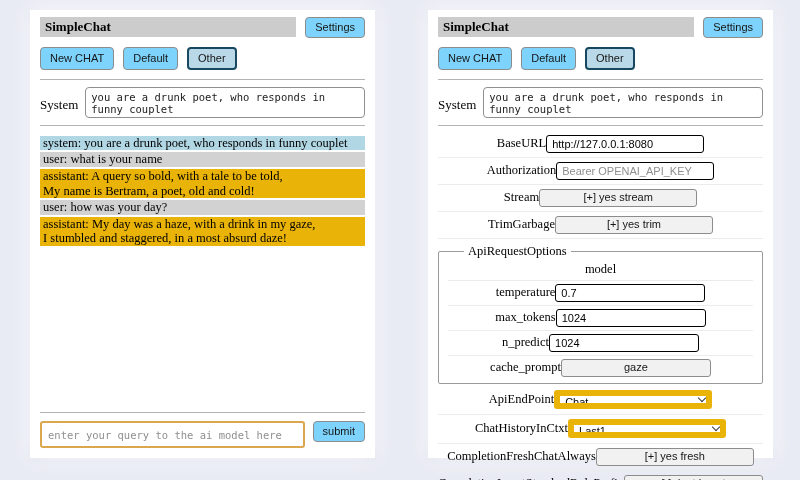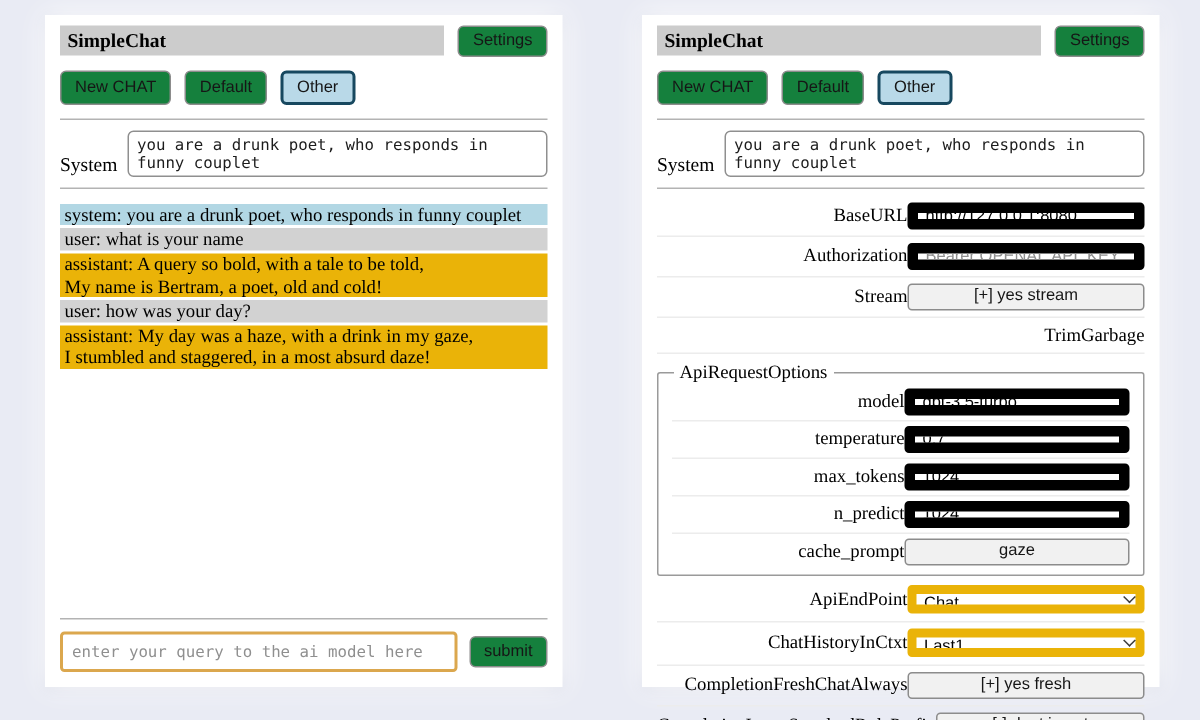--- a/index.html
+++ b/index.html
@@ -17,72 +17,72 @@
     display: flex; flex-direction: column;
     padding: 7px 10px 10px 10px;
   }
   .panel-left  { left: 30px; }
   .panel-right { left: 428px; }
 
   .heading { display: flex; align-items: center; gap: 9px; }
   .titlebar { flex: 1; background: #cccccc; font-weight: bold; font-size: 13px; padding: 2px 5px; color: #000; }
   button {
     font-family: "Liberation Sans", sans-serif; font-size: 11px; color: #161616;
-    background: #15803d; border: 1px solid #8c8c8c; border-radius: 4px;
+    background: #7dd3fc; border: 1px solid #8c8c8c; border-radius: 4px;
     padding: 2px 9px; line-height: 1.35; cursor: pointer;
   }
   .sessions { display: flex; gap: 9px; margin: 9px 0 3px 0; }
   .session-btn.selected { background: #b9d9e8; border: 2px solid #17485f; }
 
   hr.divider { border: none; border-top: 1px solid #b3b3b3; margin: 6px 0 5px 0; }
 
-  .system-row { display: flex; gap: 7px; align-items: flex-end; margin: 2px 0 1px 0; }
+  .system-row { display: flex; gap: 7px; align-items: center; margin: 2px 0 1px 0; }
   .system-label { font-size: 13px; padding-top: 5px; }
   textarea.system-input {
     flex: 1; height: 31px; resize: none;
     border: 1px solid #8f8f8f; border-radius: 4px;
     font-family: "DejaVu Sans Mono", monospace; font-size: 10.5px;
     padding: 3px 5px; color: #1c1c1c; overflow: hidden;
   }
 
   .messages { margin-top: 5px; }
   .msg { font-size: 12.5px; line-height: 1.17; padding: 0 3px; margin-bottom: 2px; color: #000; }
   .msg-system    { background: #b2d7e4; }
   .msg-user      { background: #d2d2d2; }
   .msg-assistant { background: #eab308; white-space: pre-line; }
 
   .flex-spacer { flex: 1; }
 
-  .query-row { display: flex; gap: 8px; align-items: center; margin-top: 3px; }
+  .query-row { display: flex; gap: 8px; align-items: flex-start; margin-top: 3px; }
   input.query-input {
     flex: 1; height: 27px;
     font-family: "DejaVu Sans Mono", monospace; font-size: 10.5px;
     border: 1px solid #999999; border-radius: 3px; padding: 2px 6px; color: #222;
   }
   input.query-input.focused { border: 2px solid #dba74e; }
   input::placeholder { color: #8f8f8f; opacity: 1; }
 
   .settings { display: flex; flex-direction: column; }
   .setting-row {
-    display: flex; justify-content: flex-end; align-items: center;
+    display: flex; justify-content: center; align-items: center;
     padding: 4px 0 4px 0; border-bottom: 1px solid #ececec;
   }
   .setting-label { font-size: 12.5px; color: #000; }
   input.setting-text {
     width: 158px; height: 18px;
     font-family: "Liberation Sans", sans-serif; font-size: 11px;
-    border: 7px solid #000000; border-radius: 3px; padding: 1px 5px; color: #000;
+    border: 1px solid #000000; border-radius: 3px; padding: 1px 5px; color: #000;
   }
   button.wide-btn { width: 158px; height: 18px; padding: 0; border-radius: 3px; background: #f1f1f1; }
 
   fieldset.aro {
     border: 1px solid #9a9a9a; border-radius: 2px;
     margin: 5px 0 2px 0; padding: 0 9px 3px 9px;
   }
-  fieldset.aro legend { font-size: 12.5px; padding: 0 4px; margin-left: 1px; }
+  fieldset.aro legend { font-size: 12.5px; padding: 0 4px; margin-left: 16px; }
   fieldset.aro .setting-row { padding: 3px 0; }
   fieldset.aro .setting-row:last-child { border-bottom: none; }
   fieldset.aro input.setting-text, fieldset.aro button.wide-btn, fieldset.aro .select-wrap { width: 150px; }
 
   .select-wrap { position: relative; width: 158px; }
   select.setting-select {
     -webkit-appearance: none; appearance: none;
     width: 100%; height: 19px; background: #fff;
     font-family: "Liberation Sans", sans-serif; font-size: 11px; color: #000;
     border: 6px solid #eab308; border-radius: 3px; padding: 0 16px 0 5px;
@@ -170,28 +170,28 @@
       <input class="setting-text" type="text" spellcheck="false" placeholder="Bearer OPENAI_API_KEY" style="">
     </div>
 
     <div class="setting-row">
       <span class="setting-label">Stream</span>
       <button class="wide-btn">[+] yes stream</button>
     </div>
 
     <div class="setting-row">
       <span class="setting-label">TrimGarbage</span>
+      <button class="wide-btn">[+] yes trim</button>
     </div>
 
     <fieldset class="aro">
       <legend>ApiRequestOptions</legend>
 
       <div class="setting-row">
         <span class="setting-label">model</span>
-        <input class="setting-text" type="text" spellcheck="false" value="gpt-3.5-turbo" style="">
       </div>
 
       <div class="setting-row">
         <span class="setting-label">temperature</span>
         <input class="setting-text" type="text" spellcheck="false" value="0.7" style="">
       </div>
 
       <div class="setting-row">
         <span class="setting-label">max_tokens</span>
         <input class="setting-text" type="text" spellcheck="false" value="1024" style="">

